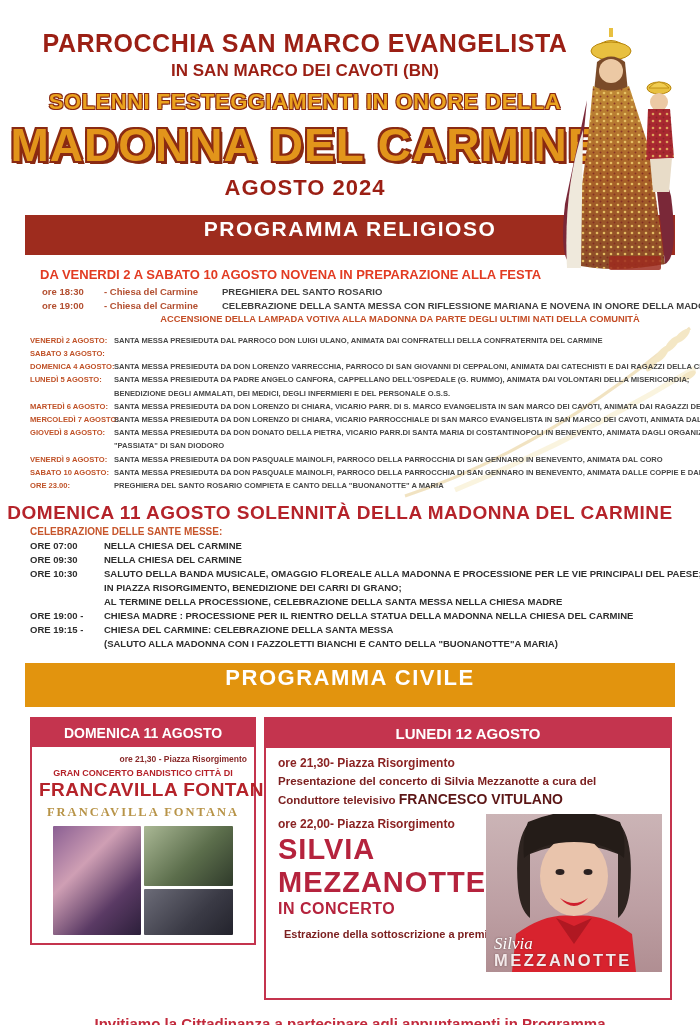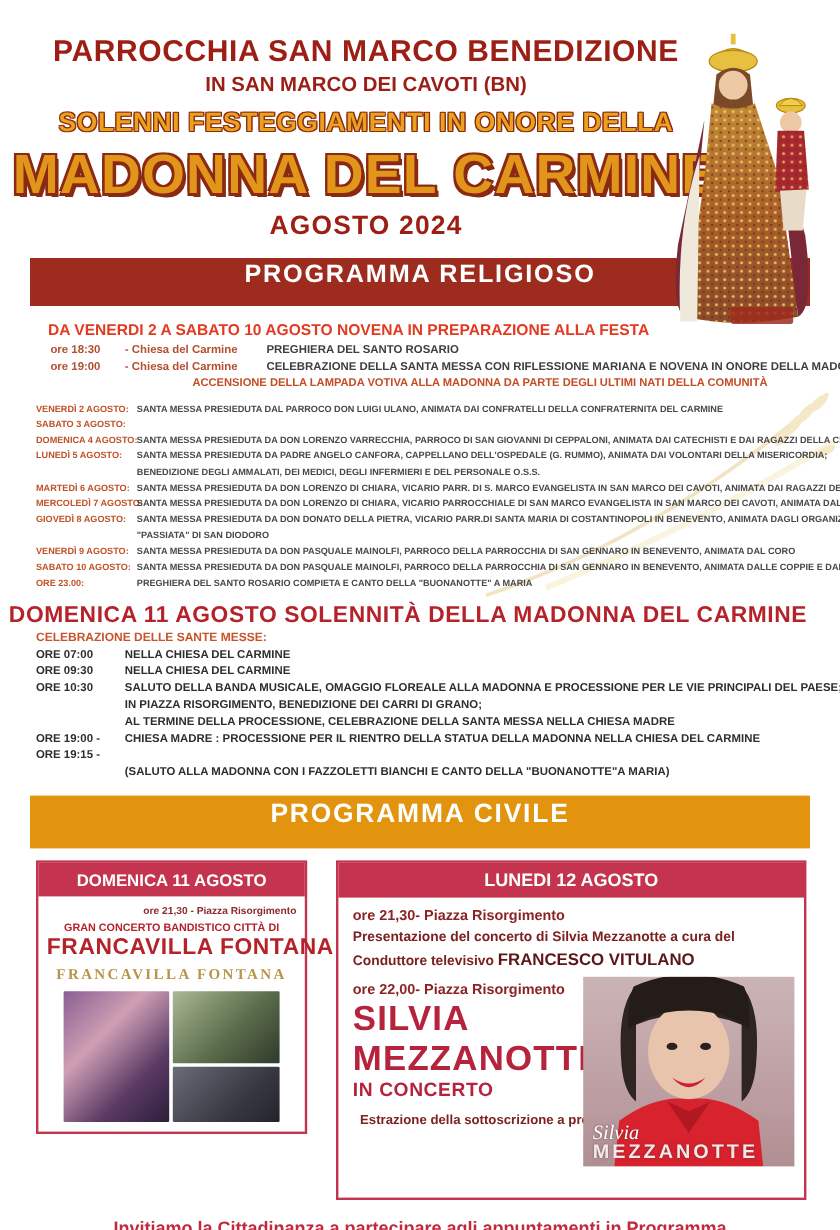--- a/index.html
+++ b/index.html
@@ -34,21 +34,21 @@
   .day-row .lbl{color:#c05228;text-align:left;}
   .day-row .txt{color:#484848;}
   
   .sol-title{margin-top:10px;text-align:center;padding-right:20px;font-size:19px;font-weight:800;
     color:#b5232a;letter-spacing:.5px;position:relative;z-index:1;}
   .sol-sub{margin:2px 0 2px 30px;font-size:10px;font-weight:800;color:#c7552b;position:relative;z-index:1;}
   .sol-row{display:grid;grid-template-columns:74px 1fr;padding-left:30px;font-size:9.5px;font-weight:800;
     color:#2e2e2e;line-height:14px;white-space:nowrap;position:relative;z-index:1;}
   .sol-row .t{color:#2e2e2e;}
   
-  .boxes{display:flex;align-items:flex-start;gap:24px;margin:10px 28px 0 30px;position:relative;z-index:1;}
+  .boxes{display:flex;align-items:flex-start;gap:8px;margin:10px 28px 0 30px;position:relative;z-index:1;}
   .col-left{width:226px;flex:0 0 auto;}
   .box{border:2px solid #c4344e;background:#fff;}
   .box-head{background:#c4344e;color:#fff;text-align:center;font-weight:800;padding:6px 2px;}
   .col-left .box-head{font-size:14px;}
   .box-right{flex:1 1 auto;}
   .box-right .box-head{font-size:15px;}
   .left-body{padding:7px 7px 8px 7px;text-align:center;}
   .lb-time{font-size:8.5px;font-weight:700;color:#8a2a2a;text-align:right;}
   .lb-concert{font-size:9px;font-weight:800;color:#b5232a;margin-top:4px;}
   .lb-band{font-size:19px;font-weight:800;color:#b5232a;letter-spacing:.5px;margin-top:1px;white-space:nowrap;}
@@ -135,21 +135,21 @@
           <ellipse cx="282" cy="38" rx="4" ry="10" transform="rotate(48 282 38)"></ellipse>
           <ellipse cx="262" cy="56" rx="4" ry="10" transform="rotate(38 262 56)"></ellipse>
           <ellipse cx="252" cy="66" rx="3.5" ry="9" transform="rotate(36 252 66)"></ellipse>
           <ellipse cx="288" cy="78" rx="3.5" ry="9" transform="rotate(60 288 78)"></ellipse>
         </g>
       </g>
     </svg>
   </div>
 
   <div class="header">
-    <div class="parish1">PARROCCHIA SAN MARCO BENEDIZIONE</div>
+    <div class="parish1">PARROCCHIA SAN MARCO EVANGELISTA</div>
     <div class="parish2">IN SAN MARCO DEI CAVOTI (BN)</div>
     <div class="fest">SOLENNI FESTEGGIAMENTI IN ONORE DELLA</div>
     <div class="bigtitle">MADONNA DEL CARMINE</div>
     <div class="agosto">AGOSTO 2024</div>
   </div>
 
   <div class="banner-rel">PROGRAMMA RELIGIOSO</div>
 
   <div class="novena-title">DA VENERDI 2 A SABATO 10 AGOSTO NOVENA IN PREPARAZIONE ALLA FESTA</div>
 
@@ -237,20 +237,21 @@
     <div class="sol-row">
         <span class="t"></span>
         <span>AL TERMINE DELLA PROCESSIONE, CELEBRAZIONE DELLA SANTA MESSA NELLA CHIESA MADRE</span>
       </div>
     <div class="sol-row">
         <span class="t">ORE 19:00 -</span>
         <span>CHIESA MADRE : PROCESSIONE PER IL RIENTRO DELLA STATUA DELLA MADONNA NELLA CHIESA DEL CARMINE</span>
       </div>
     <div class="sol-row">
         <span class="t">ORE 19:15 -</span>
+        <span>CHIESA DEL CARMINE: CELEBRAZIONE DELLA SANTA MESSA</span>
       </div>
     <div class="sol-row">
         <span class="t"></span>
         <span>(SALUTO ALLA MADONNA CON I FAZZOLETTI BIANCHI E CANTO DELLA "BUONANOTTE"A MARIA)</span>
       </div>
   </div>
 
   <div class="banner-civ">PROGRAMMA CIVILE</div>
 
   <div class="boxes">

